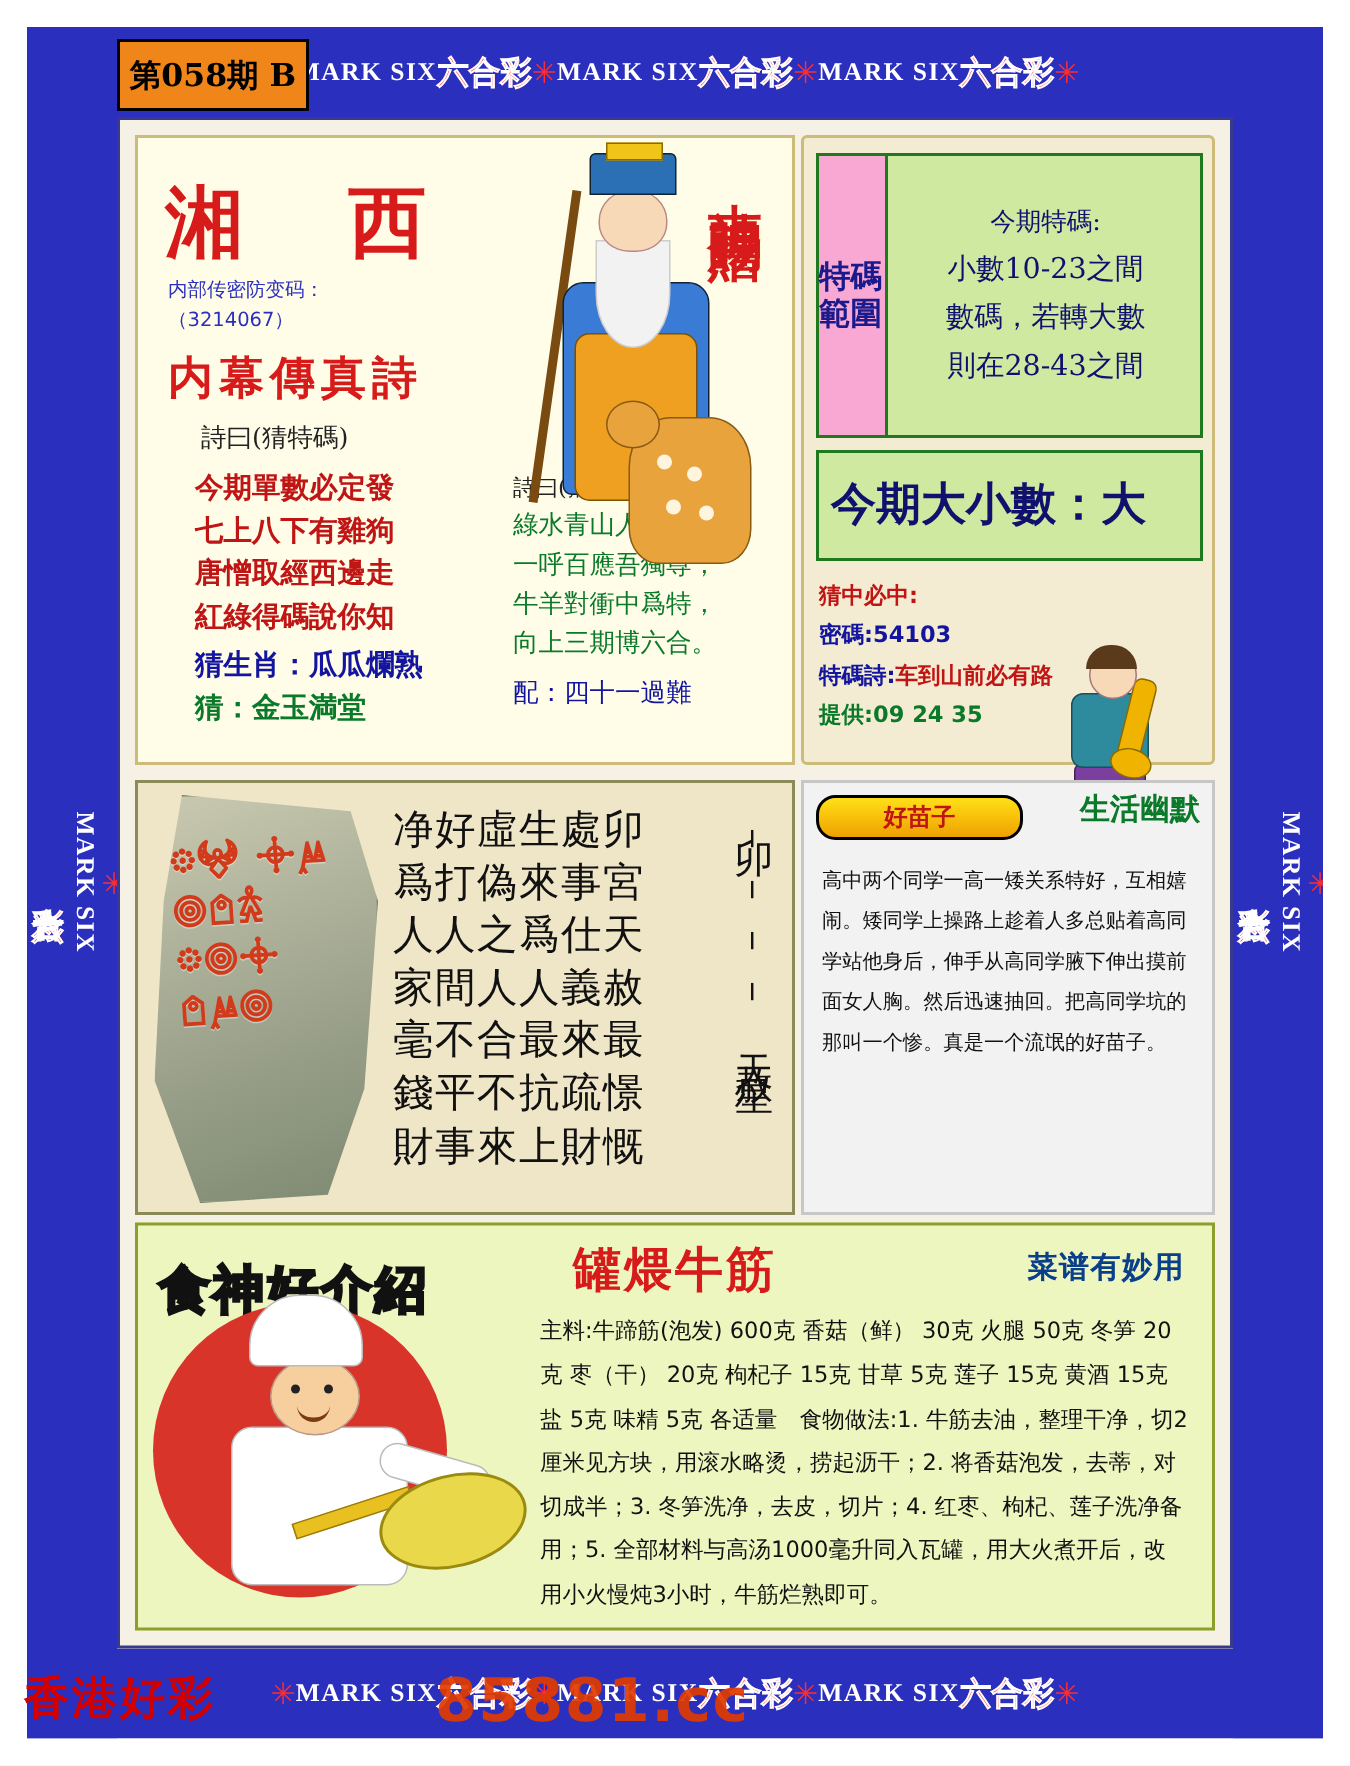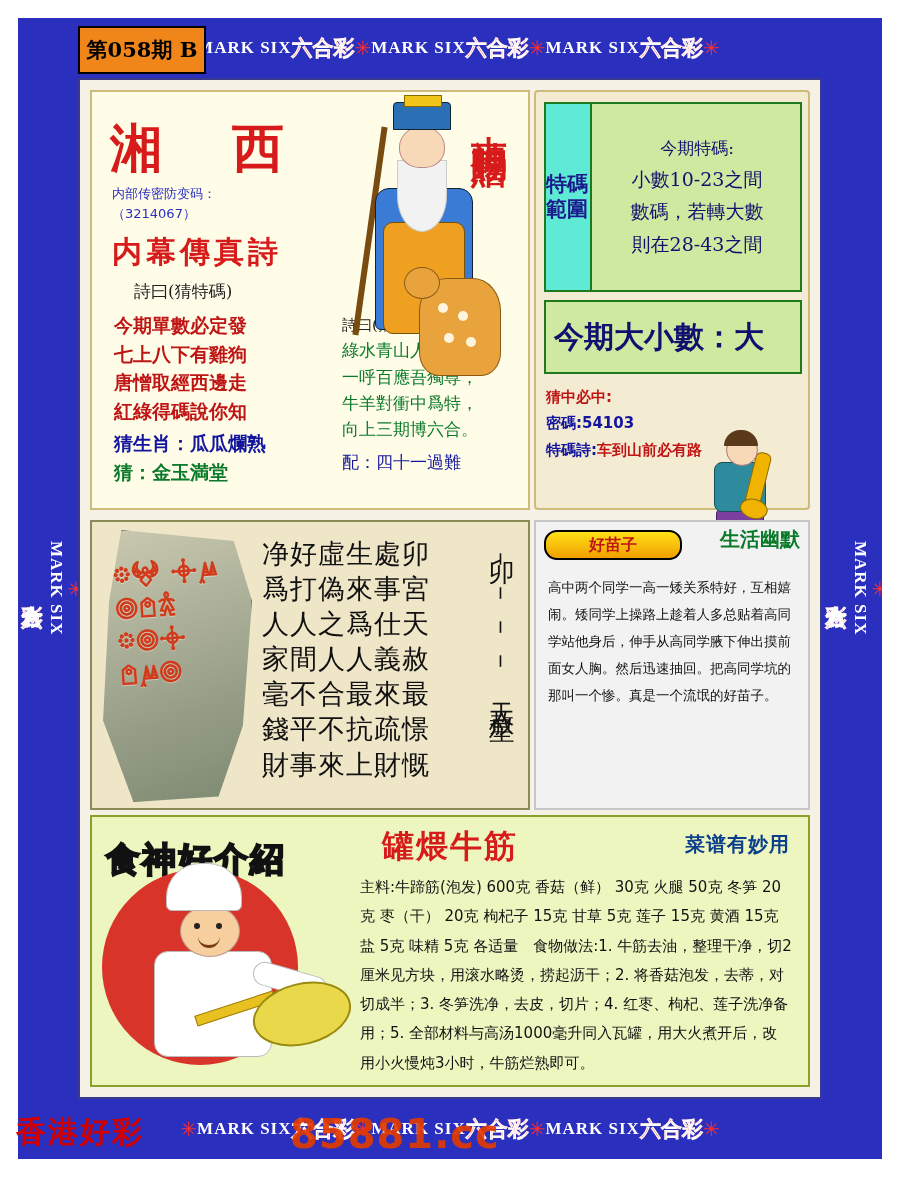--- a/index.html
+++ b/index.html
@@ -84,22 +84,22 @@
   .neimu{
     position:absolute;left:20px;top:140px;
     font-family:"DejaVu Serif","Liberation Serif",serif;
     font-size:30px;font-weight:bold;color:#d71b1b;letter-spacing:4px;
   }
   .shiyue{
     position:absolute;left:42px;top:188px;font-size:17px;color:#222;
     font-family:"DejaVu Serif",serif;
   }
   .poemL{
-    position:absolute;left:22px;top:220px;font-size:19px;color:#c01515;
-    line-height:1.5;font-family:Liberation Sans, sans-serif;font-weight:bold;
+    position:absolute;left:38px;top:220px;font-size:19px;color:#c01515;
+    line-height:1.5;font-family:Liberation Mono, monospace;font-weight:bold;
   }
   .poemL .g{color:#0a7a2a;}
   .poemL .b{color:#13159e;}
   .poemR{
     position:absolute;left:250px;top:222px;font-size:17px;color:#0a7a2a;
     line-height:1.55;font-family:"DejaVu Serif",serif;
   }
   .poemR .hdr{color:#222;font-size:15px;}
   .poemR .last{color:#13159e;}
   .jishen{
@@ -124,21 +124,21 @@
   .p-right{
     right:10px;top:10px;width:276px;height:420px;
     background:#f4ecd2;border:2px solid #cdbb7a;border-radius:4px;
   }
   .tema-wrap{
     position:absolute;left:8px;top:10px;width:258px;height:190px;
     background:#cfe9a0;border:2px solid #1f7a1f;box-sizing:border-box;
   }
   .tema-label{
     position:absolute;left:0;top:0;width:44px;height:100%;
-    background:#5eead4;border-right:2px solid #1f7a1f;
+    background:#f9a8d4;border-right:2px solid #1f7a1f;
     display:flex;flex-direction:column;align-items:center;justify-content:center;
     font-size:21px;font-weight:bold;color:#1a1a8c;line-height:1.18;
     font-family:"DejaVu Serif",serif;
   }
   .tema-body{
     position:absolute;left:48px;top:0;right:0;bottom:0;
     display:flex;flex-direction:column;align-items:center;justify-content:center;
     font-family:"DejaVu Serif",serif;font-size:19px;color:#10106e;
     line-height:1.7;text-align:center;
   }
@@ -387,20 +387,23 @@
         <div>今期大小數：大</div>
       </div>
 
       <div class="guess-block">
         <div>猜中必中:</div>
         <div>
           <span class="blue">密碼:</span><span class="blue">54103</span>
         </div>
         <div>
           <span class="blue">特碼詩:</span><span>车到山前必有路</span>
+        </div>
+        <div>
+          <span class="green">提供:</span><span class="green">09 24 35</span>
         </div>
       </div>
 
       <div class="sax">
         <div class="sax-legs"></div>
         <div class="sax-body"></div>
         <div class="sax-horn"></div>
         <div class="sax-head"></div>
         <div class="sax-hair"></div>
       </div>

